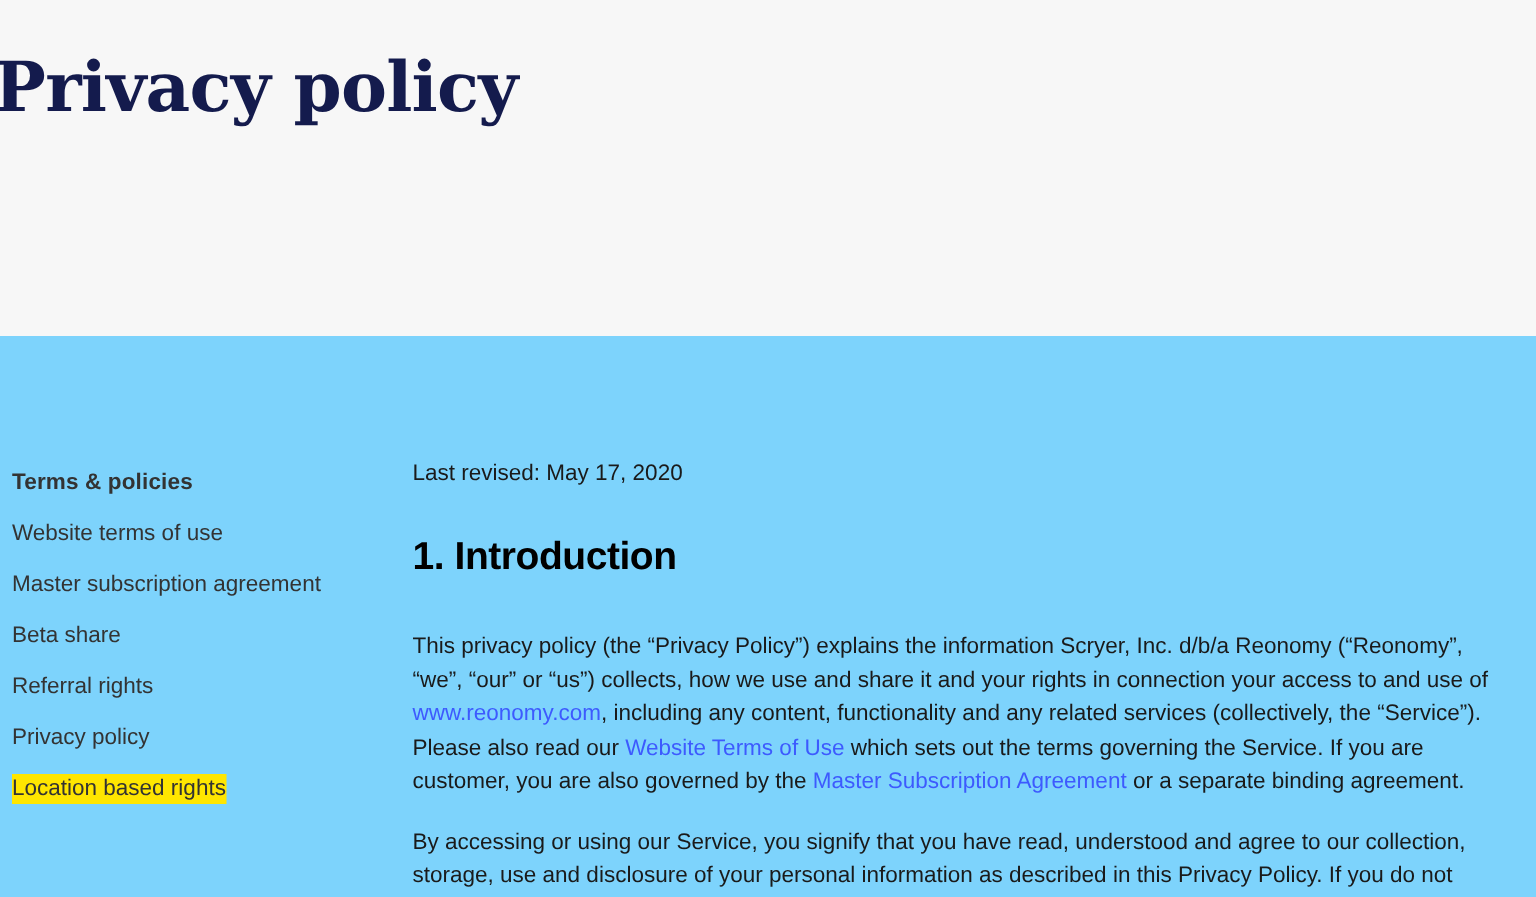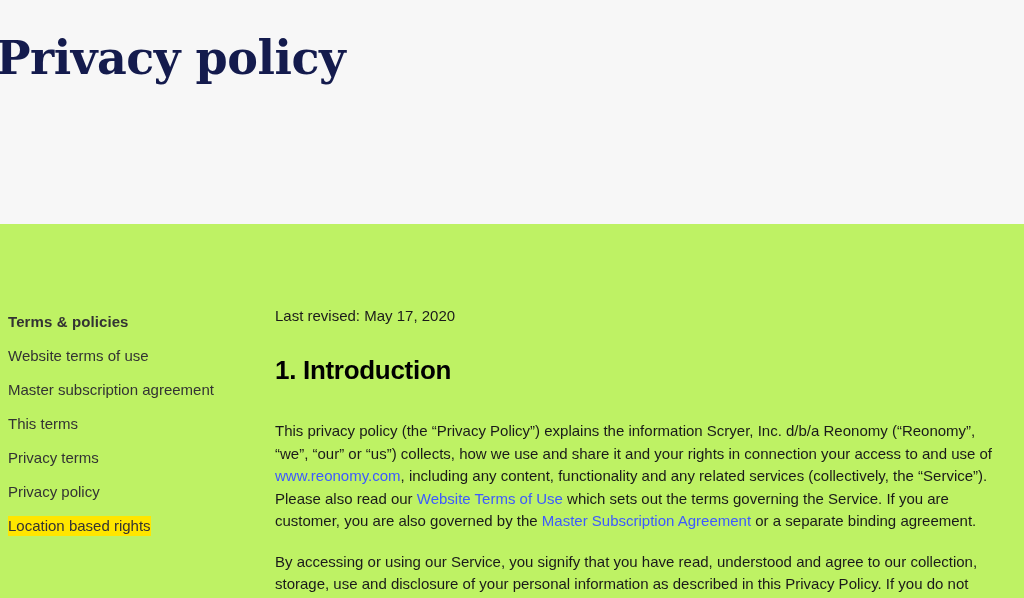--- a/index.html
+++ b/index.html
@@ -33,21 +33,21 @@
     white-space: nowrap;
   }
 
   
   .page {
     position: absolute;
     left: 0;
     top: 224px;
     width: 1024px;
     height: 374px;
-    background: #bef264;
+    background: #7dd3fc;
   }
 
   
   .sidebar {
     position: absolute;
     left: 8px;
     top: 88px;
     width: 250px;
   }
   .sidebar-heading {
@@ -111,22 +111,22 @@
 <div class="hero">
   <h1 class="hero-title">Privacy policy</h1>
 </div>
 
 <div class="page">
 
   <nav class="sidebar">
     <div class="sidebar-heading">Terms &amp; policies</div>
     <a class="sidebar-link" href="#">Website terms of use</a>
     <a class="sidebar-link" href="#">Master subscription agreement</a>
-    <a class="sidebar-link" href="#">This terms</a>
-    <a class="sidebar-link" href="#">Privacy terms</a>
+    <a class="sidebar-link" href="#">Beta share</a>
+    <a class="sidebar-link" href="#">Referral rights</a>
     <a class="sidebar-link" href="#">Privacy policy</a>
     <a class="sidebar-link highlight" href="#">Location based rights</a>
   </nav>
 
   <main class="content">
 
     <p class="last-revised">Last revised: May 17, 2020</p>
 
     <h2 class="section-heading">1. Introduction</h2>
 

